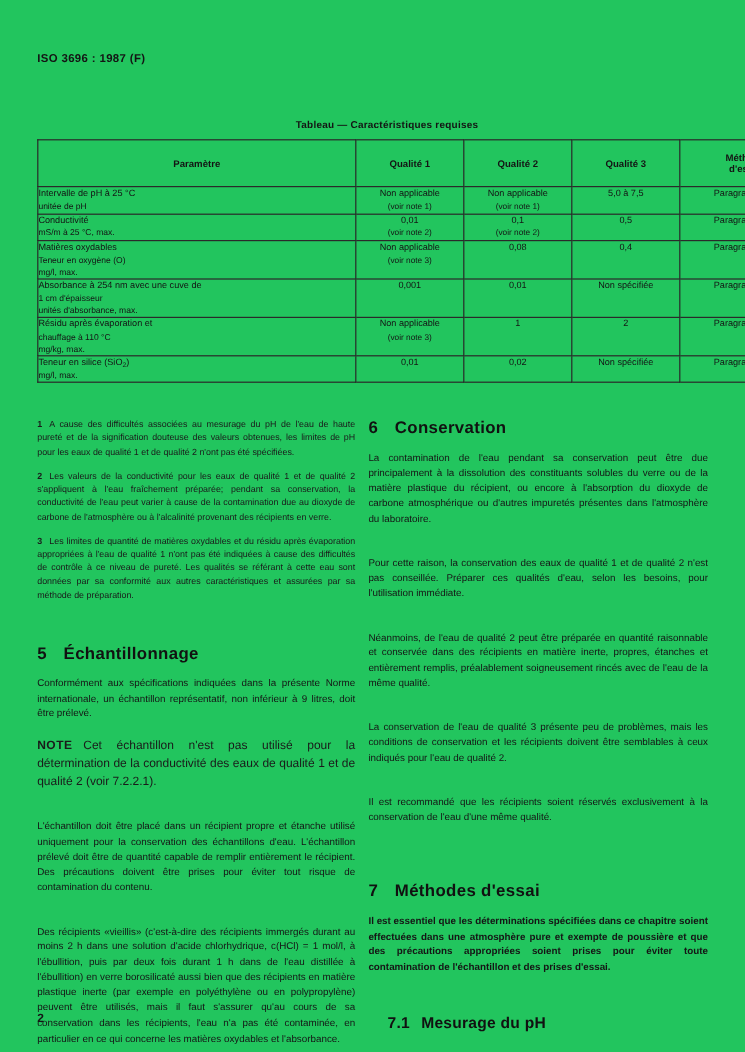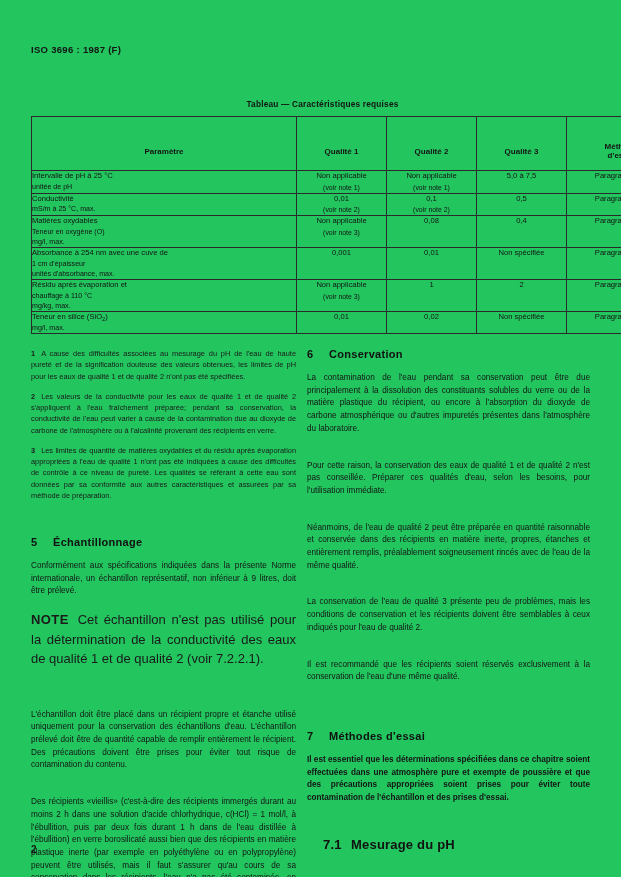--- a/index.html
+++ b/index.html
@@ -60,21 +60,21 @@
   }
   table.spec th, table.spec td {
     border: 1px solid #2a2a2a;
     padding: 0;
     vertical-align: top;
   }
   table.spec thead th {
     text-align: center;
     font-weight: bold;
     font-size: 8px;
-    padding: 22px 2px 7px 2px;
+    padding: 7px 2px 7px 2px;
     vertical-align: middle;
     height: 24px;
   }
   .col-param { width: 260px; }
   .col-q { width: 85px; }
   .col-method { width: 104px; }
 
   td.param {
     padding: 7px 6px 7px 10px;
     line-height: 1.42;
@@ -132,21 +132,21 @@
     text-align: justify;
     margin-bottom: 9px;
     color: #1a1a1a;
   }
   .note-item .num {
     font-weight: bold;
     margin-right: 6px;
   }
 
   h2.sec {
-    font-size: 11px;
+    font-size: 14px;
     font-weight: bold;
     margin: 0 0 12px 0;
     color: #111;
     letter-spacing: 0.3px;
   }
   h2.sec .n {
     display: inline-block;
     width: 22px;
   }
   h3.subsec {
@@ -176,24 +176,24 @@
     font-size: 8.2px;
     line-height: 1.55;
     text-align: justify;
     margin: 0 0 12px 0;
     color: #151515;
   }
   p.body.bold {
     font-weight: bold;
   }
   p.small-note {
-    font-size: 13px;
+    font-size: 10px;
     line-height: 1.5;
     text-align: justify;
-    margin: 0 0 28px 0;
+    margin: 0 0 12px 0;
     color: #1a1a1a;
   }
   p.small-note .lbl {
     font-weight: bold;
     letter-spacing: 0.4px;
     margin-right: 9px;
   }
 
   .spacer-12 { height: 12px; }
   .spacer-20 { height: 20px; }

